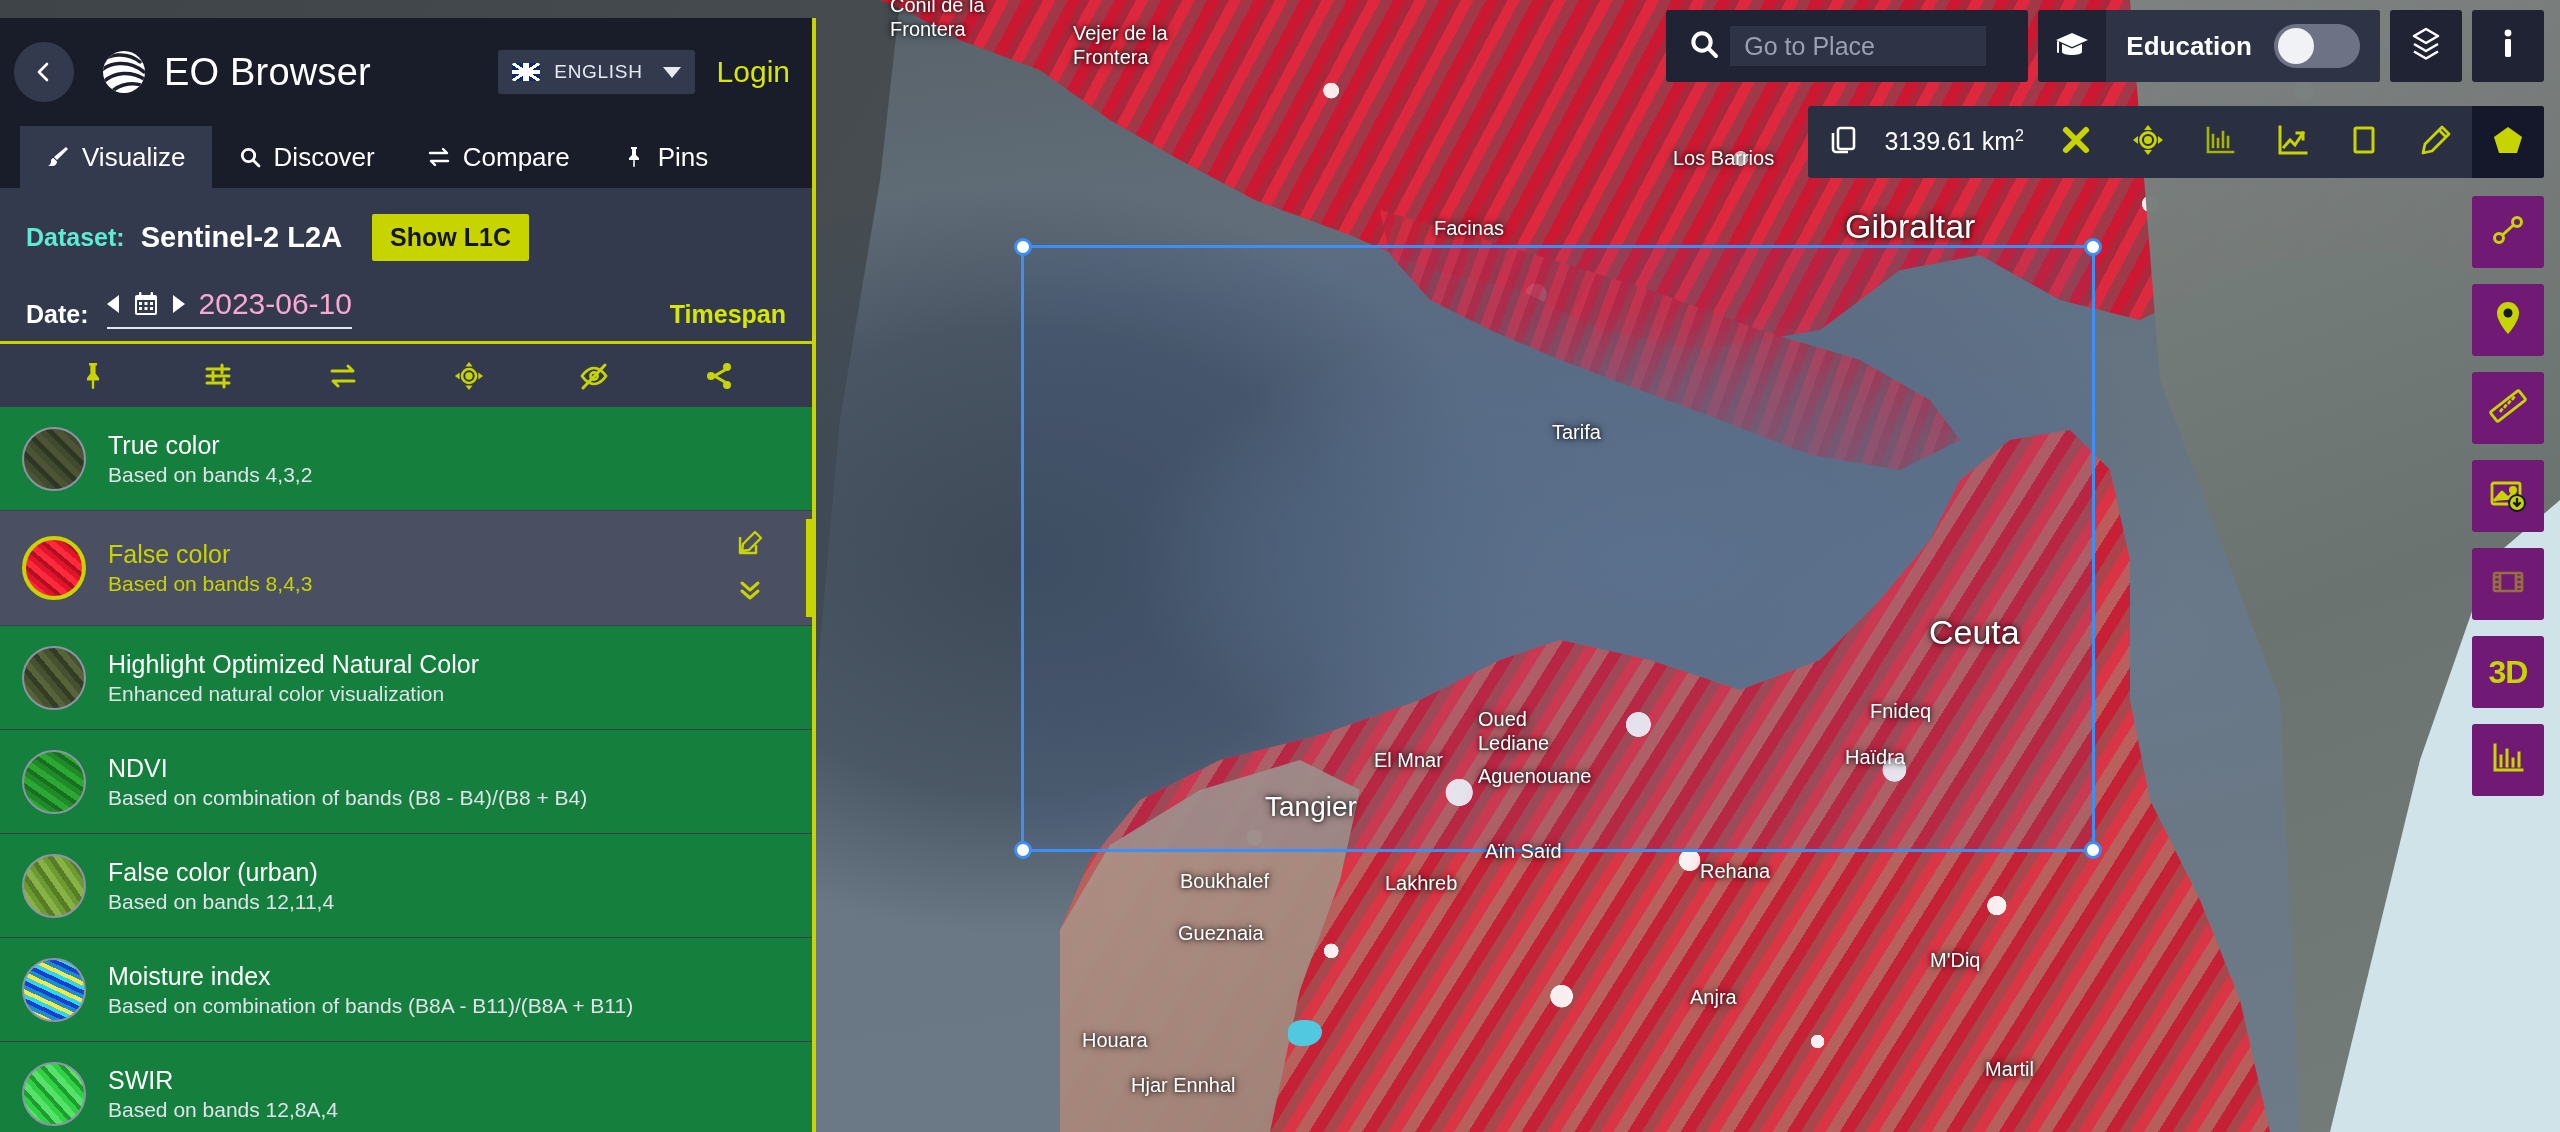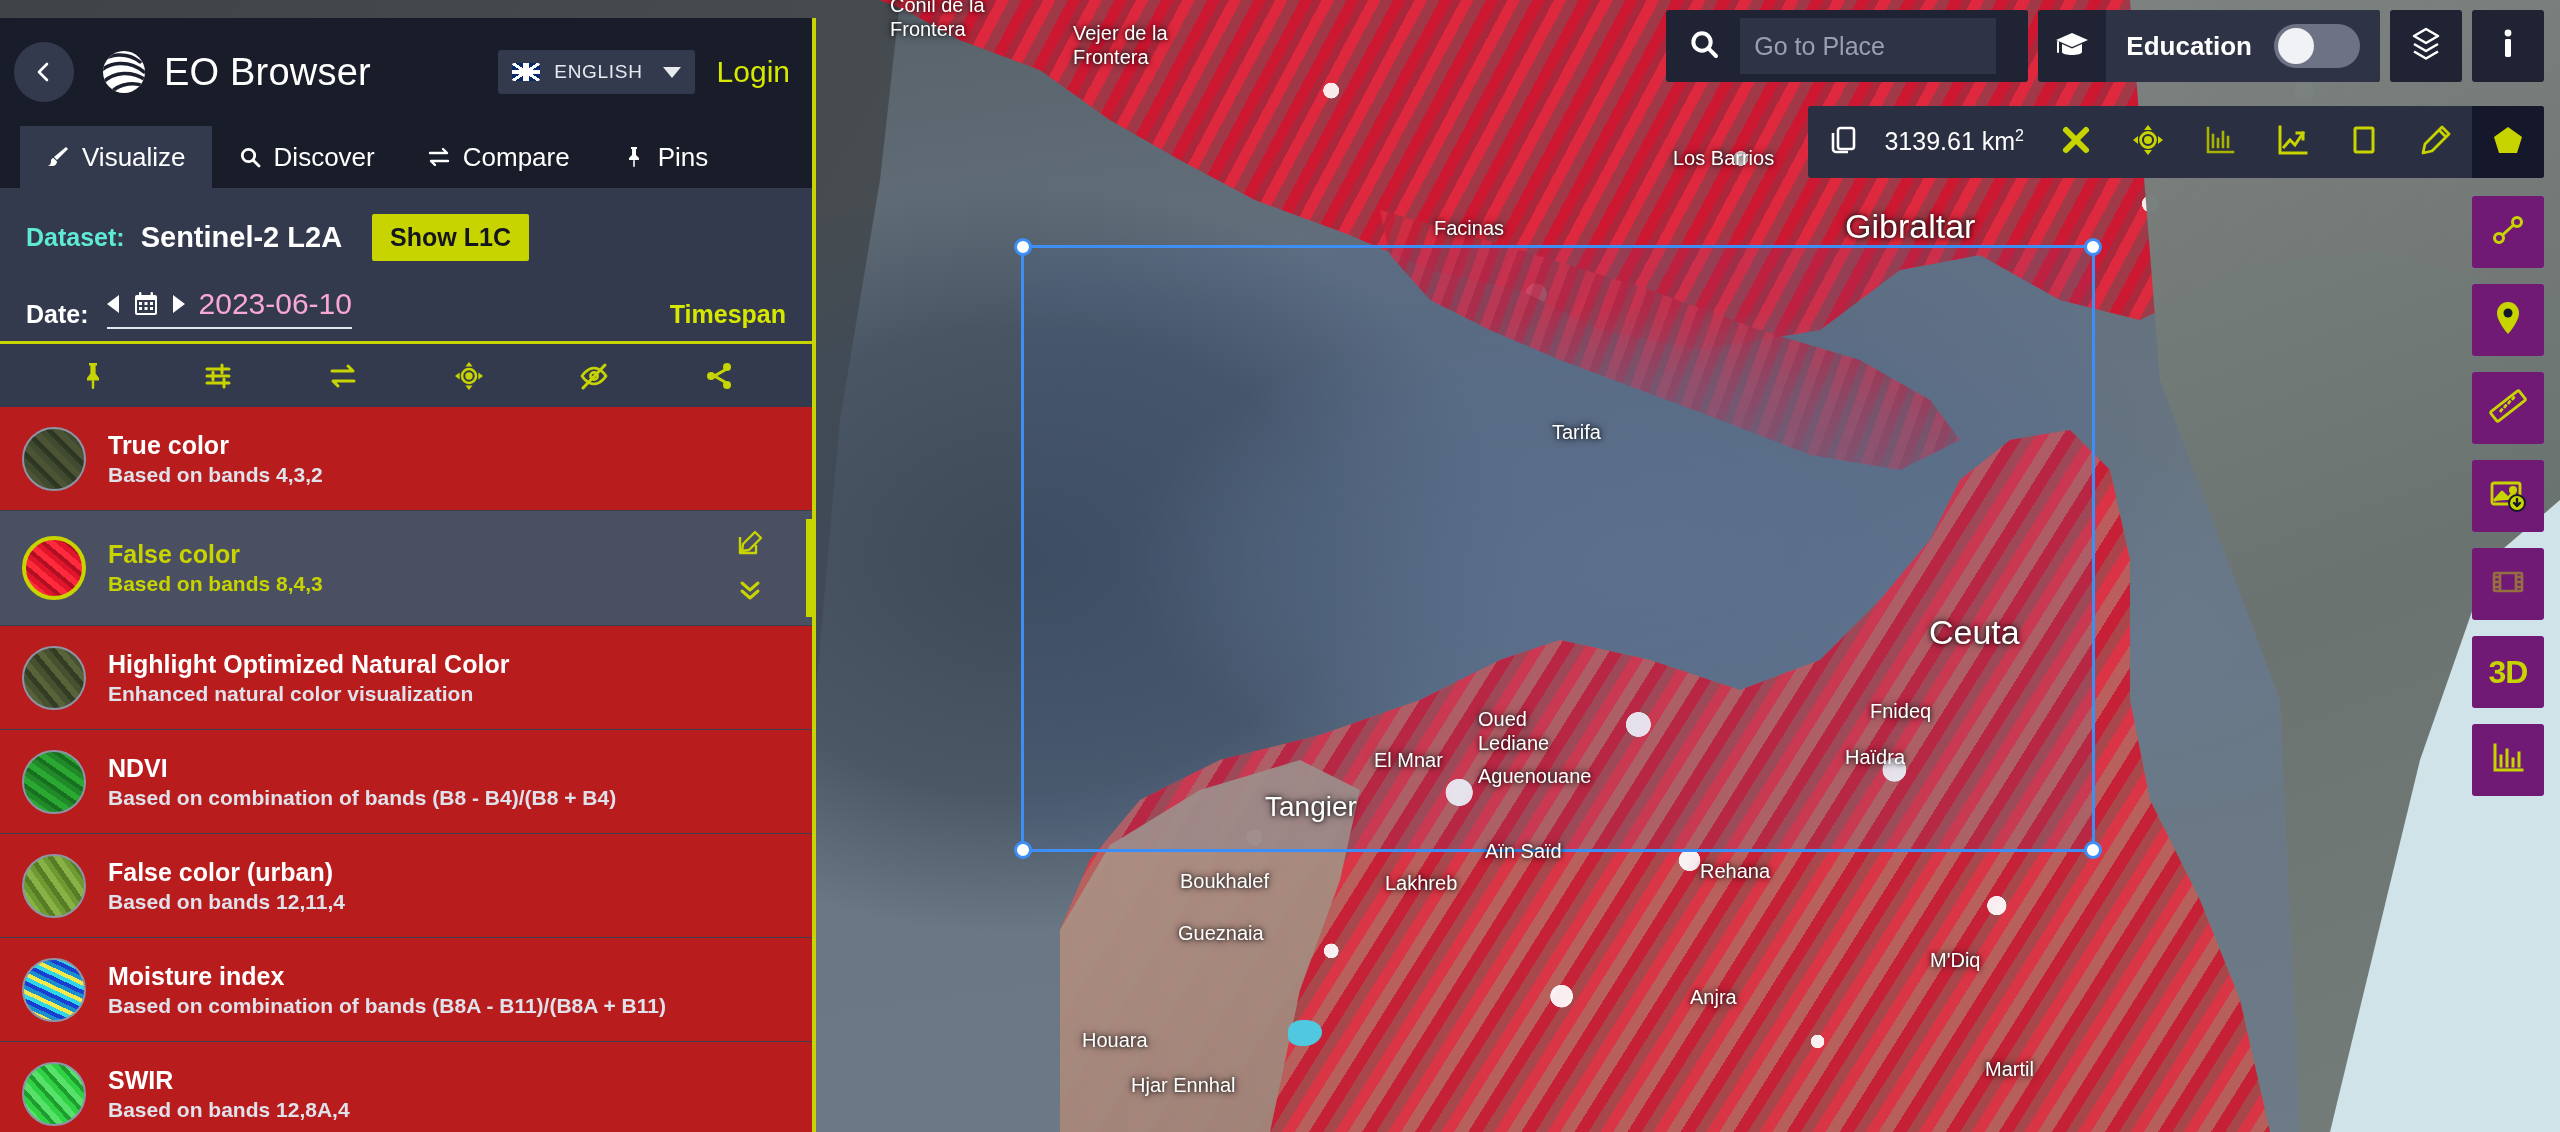--- a/index.html
+++ b/index.html
@@ -226,21 +226,21 @@
   .date-value { color:#f9a8d4; font-size:30px; }
   .timespan { margin-left:auto; color:#d7e800; font-size:25px; font-weight:bold; cursor:pointer; }
 
   .tool-strip {
     background:#343a4e; border-top:3px solid #c8d400;
     display:flex; align-items:center; justify-content:space-around;
     height:66px; padding: 0 30px;
   }
   .tool-strip svg { width:32px; height:32px; cursor:pointer; }
 
-  .layer-list { flex:1; overflow:hidden; background:#b91c1c;font-weight:bold; }
+  .layer-list { flex:1; overflow:hidden; background:#15803d; }
   .layer-item {
     display:flex; align-items:center; gap:22px; padding:18px 22px;
     border-bottom:1px solid #3a3f52; position:relative; cursor:pointer; min-height:104px;
   }
   .layer-item.selected { background:#4a4f61; }
   .layer-item.selected::after {
     content:""; position:absolute; right:0; top:8px; bottom:8px; width:6px; background:#c8d400;
   }
   .thumb {
     width:64px; height:64px; border-radius:50%; flex:0 0 auto;
@@ -283,21 +283,21 @@
 
   
   .tr-bar { position:absolute; top:10px; display:flex; align-items:center; gap:10px; }
   .search-box {
     display:flex; align-items:center; height:72px; background:#1f2333; border-radius:3px;
     padding-left:22px; width:362px;
   }
   .search-box svg { width:32px;height:32px; flex:0 0 auto; }
   .search-input {
     background:#2e3346; border:none; outline:none; color:#fff;
-    height:56px; margin-left:20px; width:256px; padding:0 14px; font-size:25px;
+    height:40px; margin-left:10px; width:256px; padding:0 14px; font-size:25px;
     font-family:"Liberation Sans", sans-serif;
   }
   .search-input::placeholder { color:#9aa0b2; }
   .edu-box {
     display:flex; align-items:center; height:72px; background:#1f2333; border-radius:3px; overflow:hidden;
   }
   .edu-icon-wrap { width:68px; display:flex; align-items:center; justify-content:center; height:72px; }
   .edu-icon-wrap svg { width:36px; height:30px; }
   .edu-inner { display:flex; align-items:center; gap:22px; background:#2e3346; height:72px; padding:0 20px; }
   .edu-label { color:#fff; font-size:26px; font-weight:bold; }

